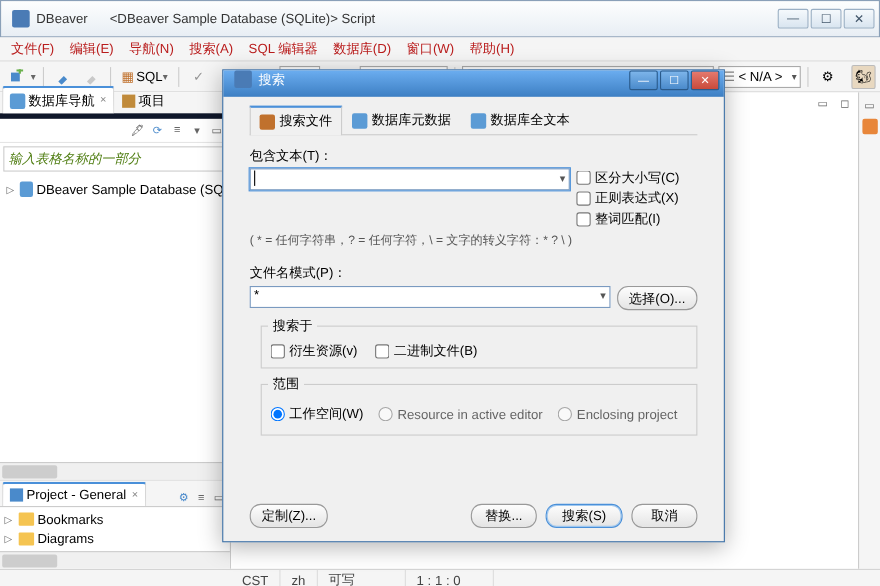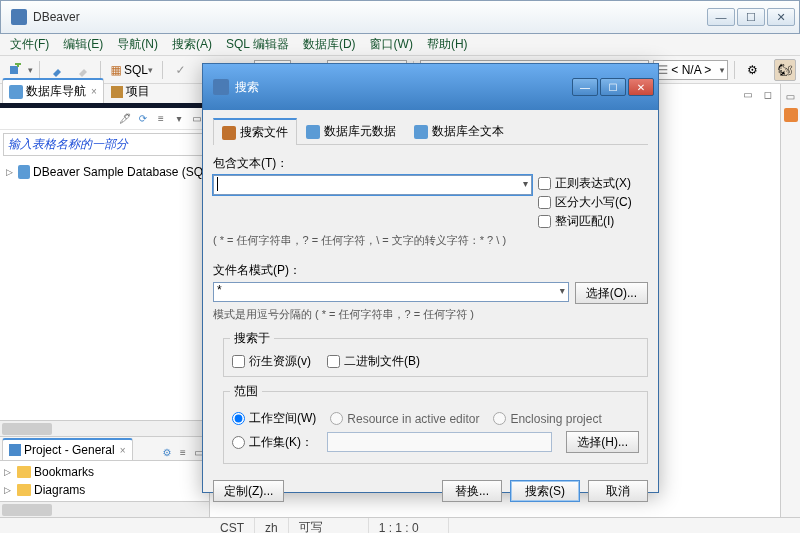--- a/index.html
+++ b/index.html
@@ -3,98 +3,99 @@
 <meta charset="utf-8">
 <style>
 *{box-sizing:border-box;margin:0;padding:0;font-family:"Microsoft YaHei",Tahoma,sans-serif;font-size:12px}
 body{width:800px;height:533px;background:#f0f0f0;position:relative;overflow:hidden}
 .titlebar{height:30px;background:linear-gradient(#fdfefe,#e8eef4);border:1px solid #8aa0b8;display:flex;align-items:center;padding:16px 4px}
 .app-icon{width:16px;height:16px;background:#4a7bb5;border-radius:2px;margin:0 6px}
 .title-text{flex:1;color:#333;display:flex;gap:20px}
 .winbtns{display:flex;gap:2px}
 .winbtn{width:28px;height:18px;border:1px solid #9aafc4;background:linear-gradient(#f5f9fc,#d9e5f0);border-radius:2px;display:flex;align-items:center;justify-content:center;font-size:11px;color:#44586c}
 .menubar{height:22px;background:#f5f5f5;border-bottom:1px solid #d8d8d8;display:flex;align-items:center;padding:0 4px;gap:2px}
-.menuitem{padding:2px 6px;color:#14532d}
+.menuitem{padding:2px 6px;color:#b91c1c}
 .toolbar{height:28px;background:#f5f5f5;border-bottom:1px solid #d8d8d8;display:flex;align-items:center;padding:0 4px;gap:4px}
 .tbtn{width:22px;height:22px;display:flex;align-items:center;justify-content:center;border-radius:2px}
 .tsep{width:1px;height:18px;background:#ccc;margin:0 2px}
 .tdrop{font-size:9px;color:#666;margin-left:-2px}
 .sql-btn{display:flex;align-items:center;gap:2px;padding:2px 4px;height:22px}
 .combo{height:20px;border:1px solid #aaa;background:#fff;padding:0 16px 0 4px;display:flex;align-items:center;position:relative;min-width:60px}
 .combo::after{content:"▾";position:absolute;right:3px;font-size:9px;color:#555}
 .main{display:flex;height:calc(100% - 100px)}
 .left{width:210px;background:#fff;border-right:1px solid #ccc;display:flex;flex-direction:column}
 .tabrow{height:24px;display:flex;align-items:flex-end;padding:2px 2px 0;border-bottom:5px solid #0f172a;background:#f5f5f5}
 .tab{padding:3px 6px;display:flex;align-items:center;gap:3px;border:1px solid transparent;border-bottom:none}
 .tab.active{background:#fff;border-color:#ccc;border-top:2px solid #4a90d9;border-radius:3px 3px 0 0}
 .tabclose{font-size:10px;color:#888;margin-left:2px}
 .mini-toolbar{height:22px;display:flex;align-items:center;justify-content:flex-end;gap:2px;padding:0 4px;border-bottom:1px solid #e5e5e5}
 .mini-btn{width:16px;height:16px;display:flex;align-items:center;justify-content:center;font-size:10px;color:#666}
-.filter-input{margin:3px;padding:2px 4px;border:1px solid #ccc;background:#fff;color:#1d4ed8;font-style:italic}
+.filter-input{margin:3px;padding:2px 4px;border:1px solid #ccc;background:#fff;color:#4d7c0f;font-style:italic}
 .tree{flex:1;padding:4px;overflow:hidden}
 .tree-item{display:flex;align-items:center;gap:3px;padding:2px}
 .expander{font-size:9px;color:#666;width:10px}
 .db-icon{width:14px;height:14px;background:#5b9bd5;border-radius:2px}
 .proj-section{border-top:1px solid #ccc}
 .proj-tabrow{height:24px;display:flex;align-items:flex-end;padding:2px 2px 0;border-bottom:1px solid #ccc;background:#f5f5f5}
 .proj-header{display:flex;padding:4px;border-bottom:1px solid #e5e5e5;background:#f5f5f5;font-weight:400;color:#555}
 .proj-col1{flex:1}
 .proj-col2{width:60px}
 .proj-tree{padding:2px}
 .folder-icon{width:14px;height:12px;background:#f5c451;border-radius:1px}
 .hscroll{height:16px;border-top:1px solid #ccc;background:#f0f0f0;position:relative}
 .hscroll-thumb{position:absolute;left:2px;top:2px;height:12px;width:50px;background:#cdcdcd;border-radius:2px}
 .editor{flex:1;background:#fff;position:relative}
 .ed-toolbar{position:absolute;top:2px;right:4px;display:flex;gap:4px}
 .statusbar{height:20px;background:#f5f5f5;border-top:1px solid #ccc;display:flex;align-items:center;font-size:11px;color:#444}
 .status-cell{padding:0 10px;border-right:1px solid #ddd;height:100%;display:flex;align-items:center}
 .dialog{position:absolute;left:202px;top:63px;width:457px;height:430px;background:#f0f0f0;border:1px solid #3a6ea5;box-shadow:0 4px 20px rgba(0,0,0,.3)}
-.dlg-title{height:46px;background:linear-gradient(#6badf0,#3d7fc3);display:flex;align-items:center;padding:0 4px;color:#fff}
+.dlg-title{height:24px;background:linear-gradient(#6badf0,#3d7fc3);display:flex;padding:0 4px;color:#fff}
 .dlg-title .app-icon{background:#fff}
 .dlg-winbtns{display:flex;gap:2px;margin-left:auto}
 .dlg-winbtn{width:26px;height:18px;border:1px solid #2a5a8a;background:linear-gradient(#7db5ea,#4a8acb);border-radius:2px;display:flex;align-items:center;justify-content:center;color:#fff;font-size:10px}
 .dlg-winbtn.close{background:linear-gradient(#e57a6e,#c94a3b)}
-.dlg-body{padding:8px 10px;height:calc(100% - 28px);display:flex;flex-direction:column}
+.dlg-body{padding:8px 24px;height:calc(100% - 28px);display:flex;flex-direction:column}
 .dlg-tabs{display:flex;border-bottom:1px solid #ccc;margin-bottom:10px}
 .dlg-tab{padding:4px 8px;display:flex;align-items:center;gap:4px;border:1px solid transparent;border-bottom:none}
 .dlg-tab.active{background:#f0f0f0;border-color:#ccc;border-top:2px solid #4a90d9;margin-bottom:-1px}
 .tab-icon{width:14px;height:14px;background:#5b9bd5;border-radius:2px}
 .tab-icon.db{background:#6ab04c}
 .tab-icon.ft{background:#c0712d}
 .form-row{margin-bottom:6px}
 .form-label{display:block;margin-bottom:3px}
 .text-row{display:flex;gap:6px;align-items:flex-start}
 .text-input{flex:1;height:20px;border:1px solid #7a9ac0;background:#fff;padding:0 3px;position:relative}
 .text-input.focus{outline:1px solid #4a90d9}
 .text-input.combo-style::after{content:"▾";position:absolute;right:3px;top:2px;font-size:10px;color:#555}
 .check-col{display:flex;flex-direction:column;gap:2px;width:110px}
 .chk{display:flex;align-items:center;gap:4px}
 .chk input{width:13px;height:13px}
 .hint{font-size:11px;color:#555;margin:3px 0 8px}
-.btn{height:22px;padding:0 10px;border:1px solid #999;background:linear-gradient(#fdfdfd,#e4e4e4);border-radius:0;display:inline-flex;align-items:center;justify-content:center;min-width:60px}
+.btn{height:22px;padding:0 10px;border:1px solid #999;background:linear-gradient(#fdfdfd,#e4e4e4);border-radius:10px;display:inline-flex;align-items:center;justify-content:center;min-width:60px}
 .btn.primary{border-color:#4a90d9;box-shadow:0 0 0 1px #9ec7ef inset;padding:0 14px}
 .fieldset{border:1px solid #ccc;padding:6px 8px;margin-bottom:6px}
 .fieldset-legend{font-size:12px;padding:0 4px;background:#f0f0f0;margin-left:-2px}
-.radio-row{display:flex;gap:14px;align-items:center;margin:4px 0}
+.radio-row{display:flex;gap:14px;margin:4px 0}
 .rad{display:flex;align-items:center;gap:4px}
 .rad input{width:13px;height:13px}
 .dlg-buttons{margin-top:auto;display:flex;gap:8px;padding-top:10px}
 .dlg-buttons .spacer{flex:1}
 .cursor-caret{display:inline-block;width:1px;height:14px;background:#000;vertical-align:middle}
 .right-collapsed{width:20px;background:#f5f5f5;border-left:1px solid #ccc;display:flex;flex-direction:column;align-items:center;padding-top:4px;gap:4px}
 .orange-sq{width:14px;height:14px;background:#e8863a;border-radius:2px}
 .icon-svg{width:14px;height:14px}
 </style>
 </head>
 <body>
 
 <div class="titlebar">
   <div class="app-icon"></div>
   <div class="title-text">
     <span>DBeaver</span>
+    <span>&lt;DBeaver Sample Database (SQLite)&gt; Script</span>
   </div>
   <div class="winbtns">
     <div class="winbtn">—</div>
     <div class="winbtn">☐</div>
     <div class="winbtn">✕</div>
   </div>
 </div>
 
 <div class="menubar">
   <span class="menuitem">文件(F)</span>
@@ -269,42 +270,41 @@
       </div>
     </div>
 
     <div class="form-row">
       <label class="form-label">包含文本(T)：</label>
       <div class="text-row">
         <div class="text-input combo-style focus"><span class="cursor-caret"></span></div>
         <div class="check-col">
           <label class="chk">
               <input type="checkbox" style="">
-              <span>正则表达式(X)</span>
+              <span>区分大小写(C)</span>
             </label>
           <label class="chk">
               <input type="checkbox" style="">
-              <span>区分大小写(C)</span>
+              <span>正则表达式(X)</span>
             </label>
           <label class="chk">
               <input type="checkbox" style="">
               <span>整词匹配(I)</span>
             </label>
         </div>
       </div>
       <div class="hint">( * = 任何字符串，? = 任何字符，\ = 文字的转义字符：* ? \ )</div>
     </div>
 
     <div class="form-row">
       <label class="form-label">文件名模式(P)：</label>
       <div class="text-row">
         <div class="text-input combo-style"><span>*</span></div>
         <div class="btn">选择(O)...</div>
       </div>
-      <div class="hint" style="margin-bottom:2px">模式是用逗号分隔的 ( * = 任何字符串，? = 任何字符 )</div>
     </div>
 
     <fieldset class="fieldset" style="margin-left:10px">
       <legend class="fieldset-legend">搜索于</legend>
       <div style="display:flex;gap:16px">
         <label class="chk">
             <input type="checkbox" style="">
             <span>衍生资源(v)</span>
           </label>
         <label class="chk">
@@ -323,28 +323,20 @@
           </label>
         <label class="rad" style="opacity:.6">
             <input type="radio" name="scope" style="">
             <span>Resource in active editor</span>
           </label>
         <label class="rad" style="opacity:.6">
             <input type="radio" name="scope" style="">
             <span>Enclosing project</span>
           </label>
       </div>
-      <div class="radio-row">
-        <label class="rad">
-            <input type="radio" name="scope" style="">
-            <span>工作集(K)：</span>
-          </label>
-        <div class="text-input" style="flex:1;opacity:.6"></div>
-        <div class="btn">选择(H)...</div>
-      </div>
     </fieldset>
 
     <div class="dlg-buttons">
       <div class="btn">定制(Z)...</div>
       <div class="spacer"></div>
       <div class="btn">替换...</div>
       <div class="btn primary">搜索(S)</div>
       <div class="btn">取消</div>
     </div>
   </div>

